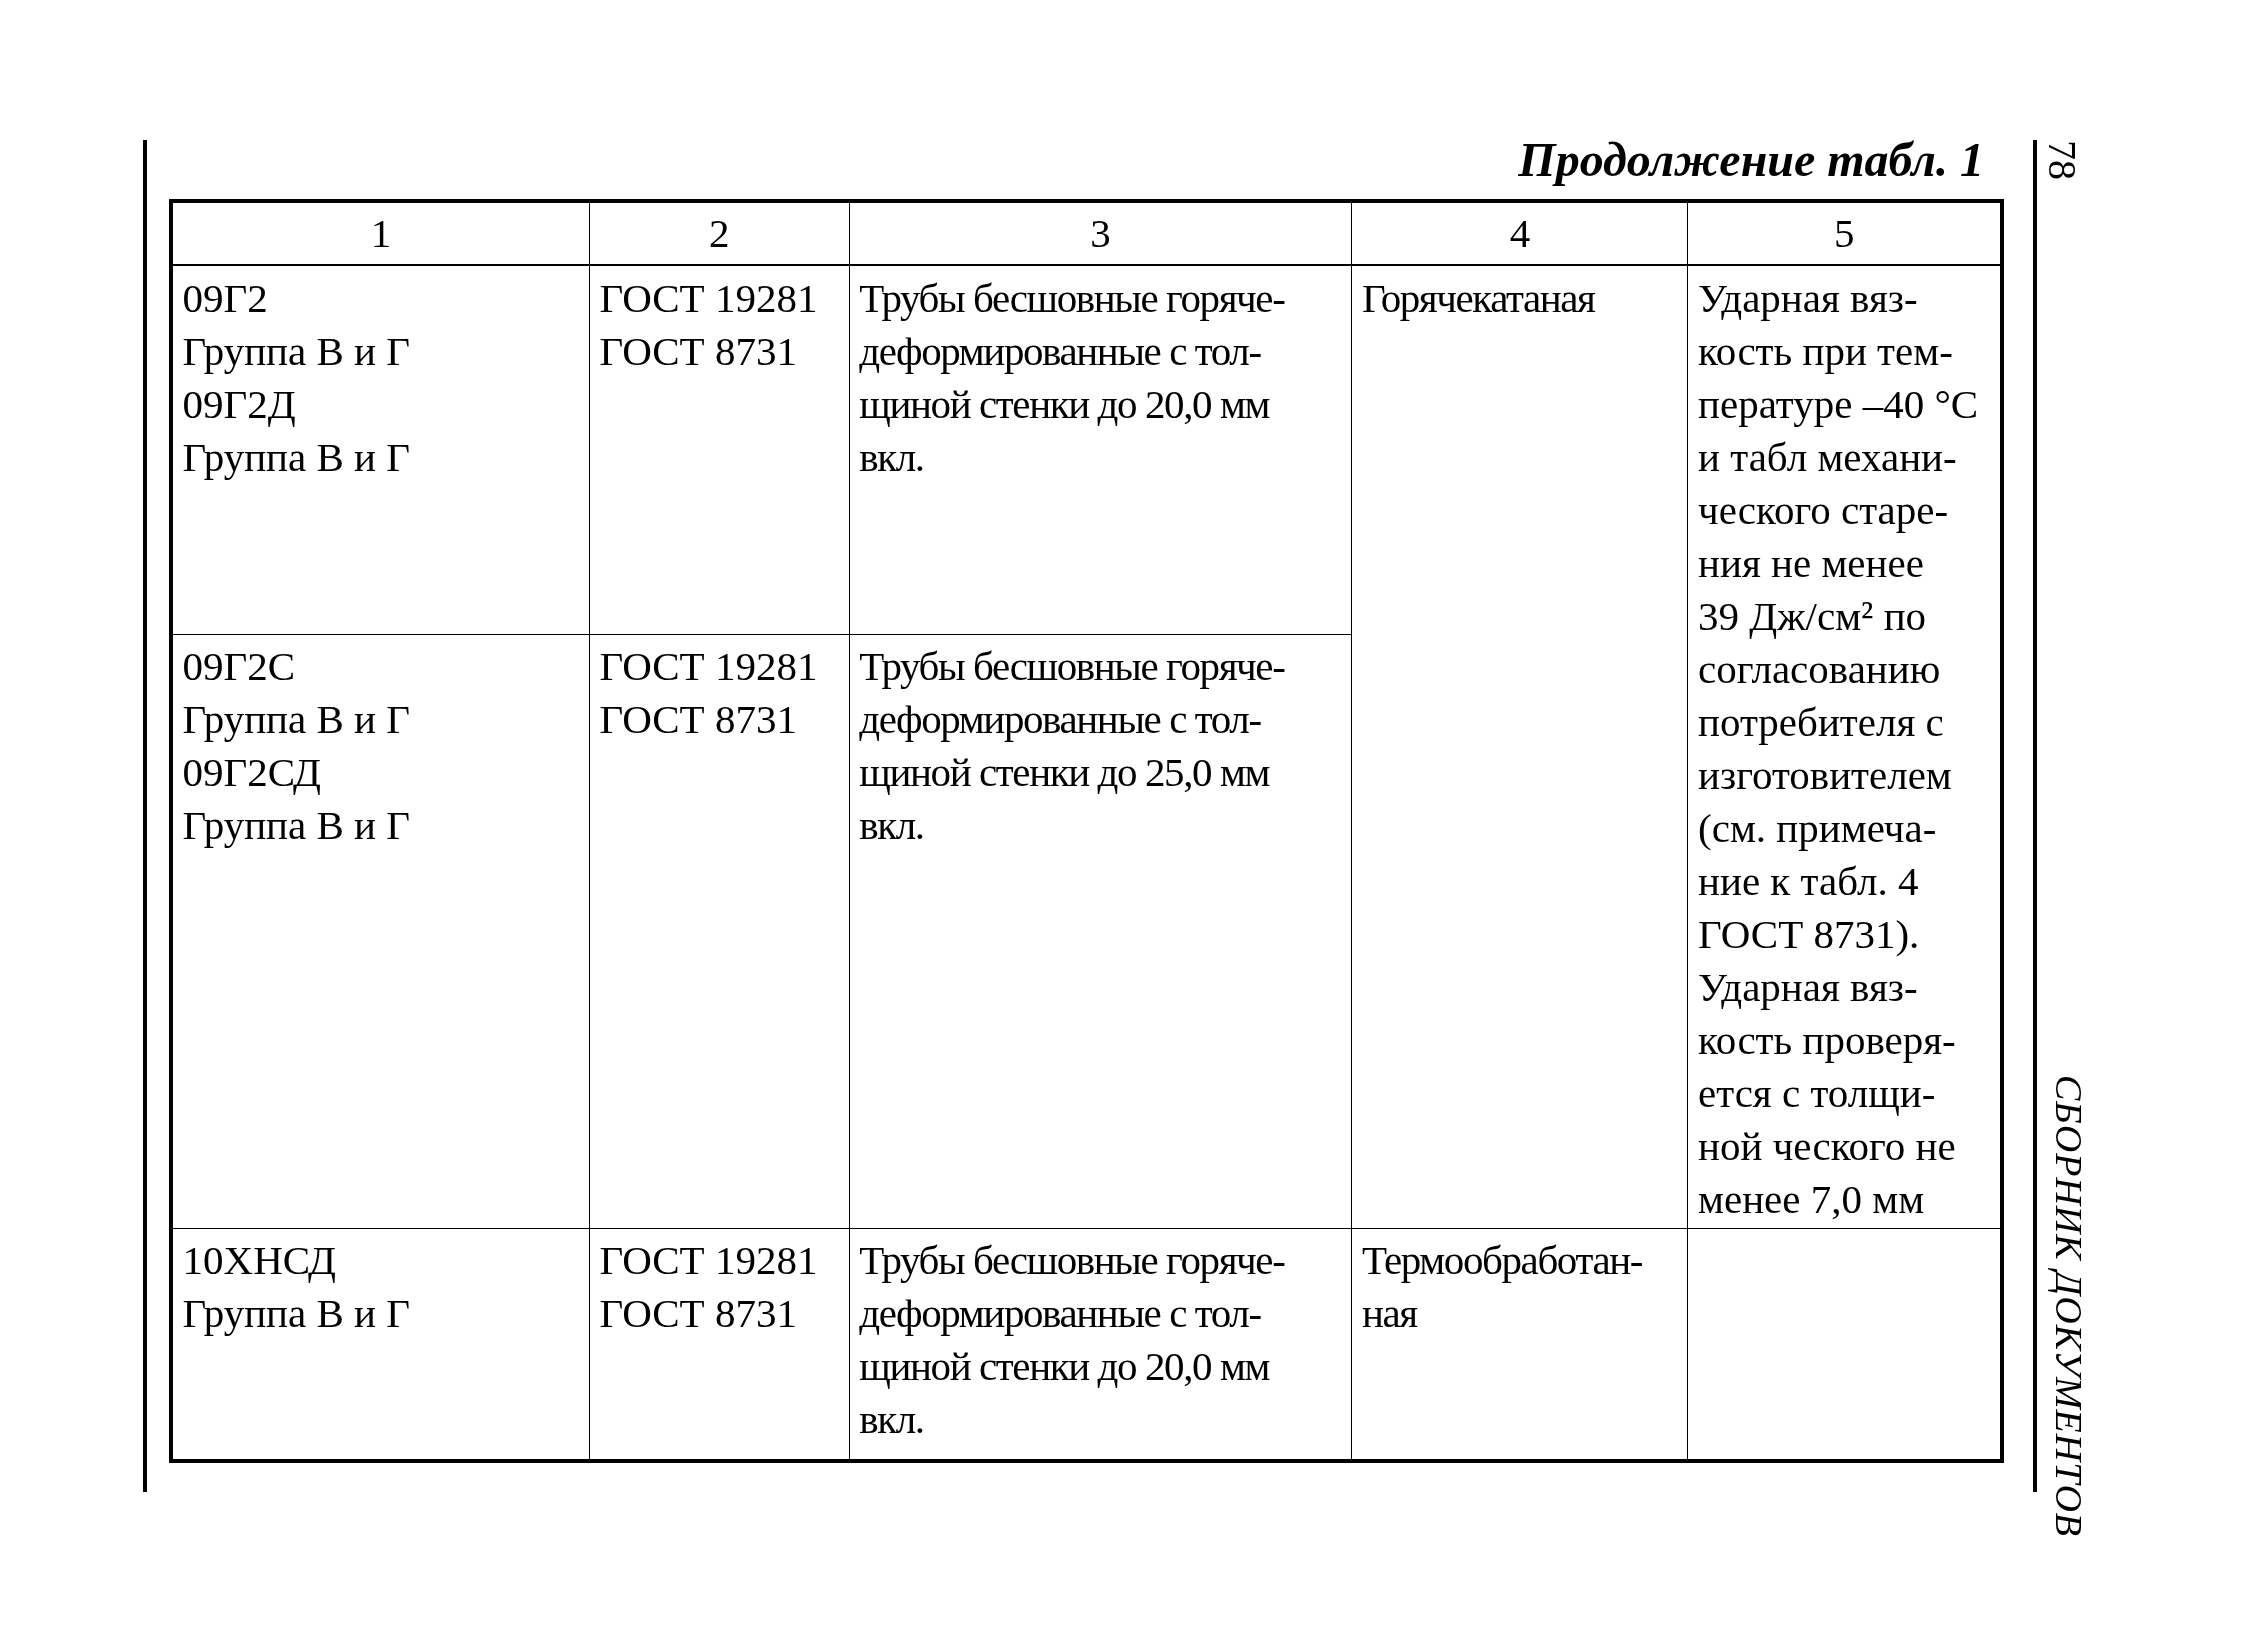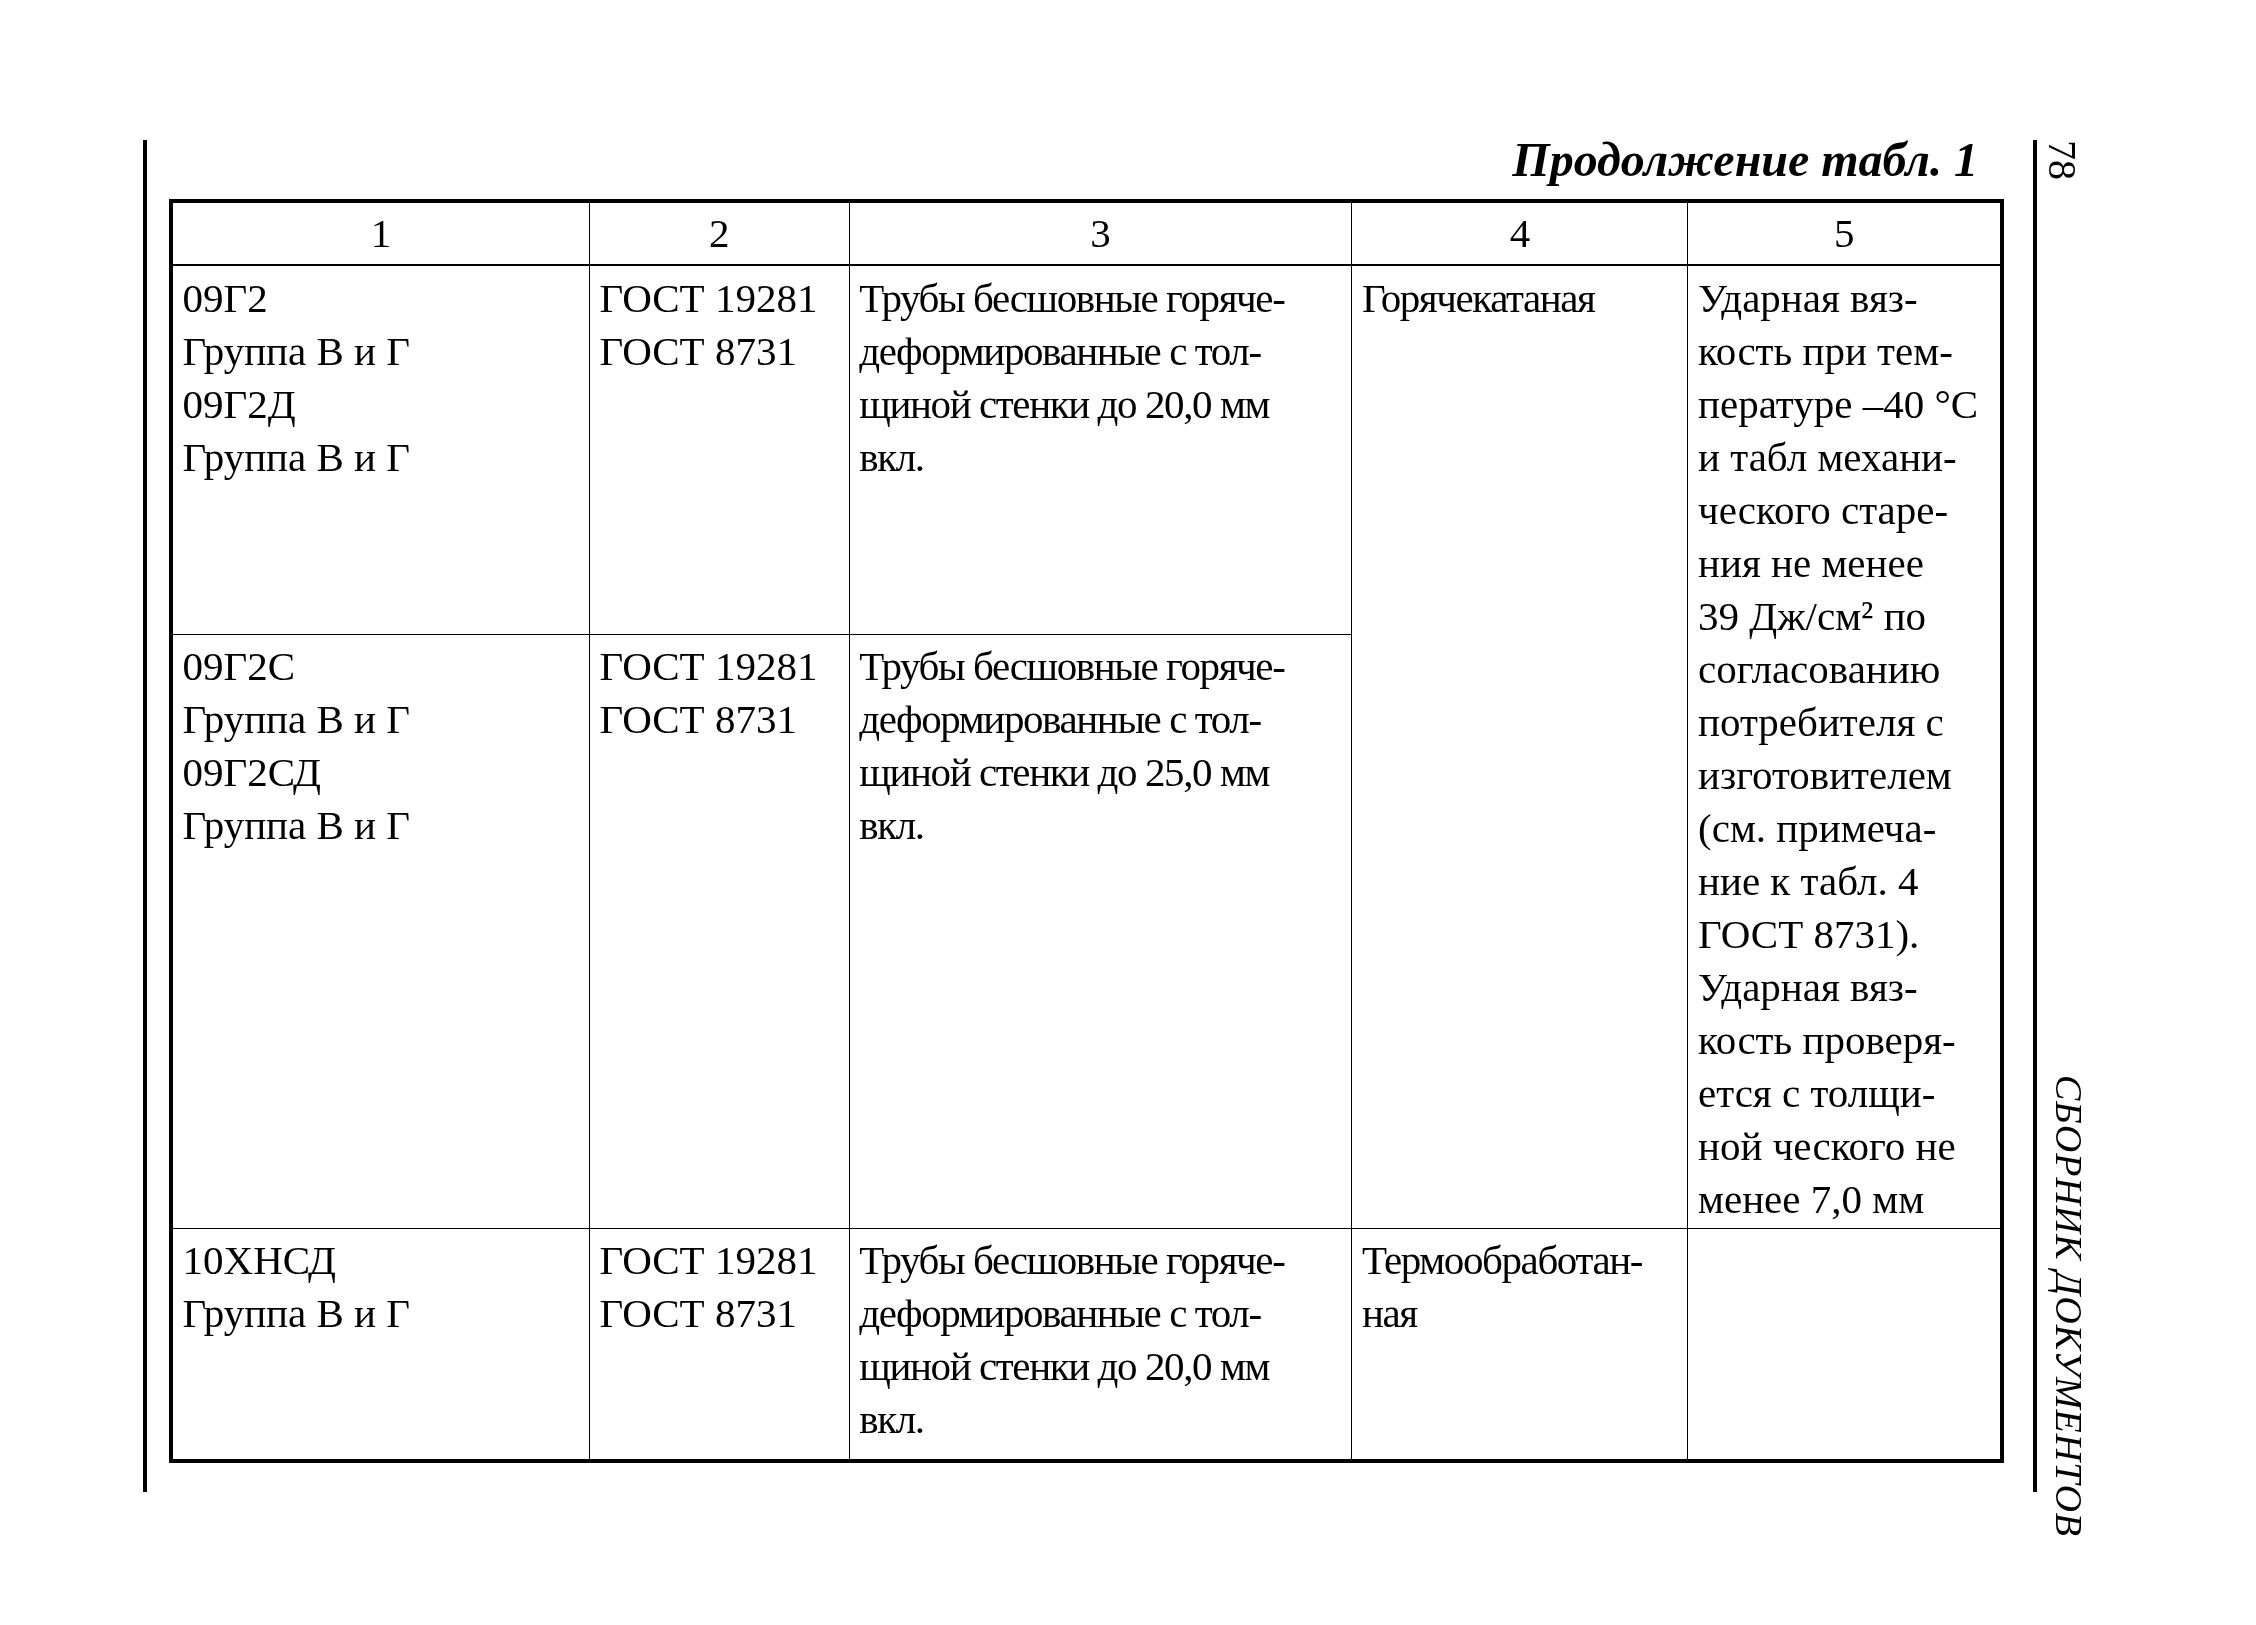--- a/index.html
+++ b/index.html
@@ -1,19 +1,19 @@
 <!DOCTYPE html>
 <html><head>
 <meta charset="utf-8">
 <style>
   html, body { margin:0; padding:0; background:#ffffff; }
   body { width:2257px; height:1625px; position:relative; overflow:hidden;
          font-family:"Liberation Serif","DejaVu Serif",serif; color:#000; }
   .vline { position:absolute; background:#000; }
-  .title { position:absolute; right:279px; top:132px; font-weight:bold; font-style:italic;
+  .title { position:absolute; right:273px; top:132px; font-weight:bold; font-style:italic;
            font-size:48px; white-space:nowrap; }
   .pagenum { position:absolute; left:2046px; top:140px; font-size:40px;
              transform-origin:left top; transform:rotate(90deg) translateY(-40px); white-space:nowrap; }
   .side { position:absolute; left:2091px; top:1075px; font-size:38px; font-style:italic;
           transform-origin:left top; transform:rotate(90deg); white-space:nowrap; letter-spacing:1px; }
   table.t { position:absolute; left:169px; top:199px; width:1835px; border-collapse:collapse;
             border:4.8px solid #000; table-layout:fixed; }
   table.t td, table.t th { border:1.9px solid #000; vertical-align:top; padding:5.7px 7.6px 0 9.6px;
             font-size:41px; line-height:53px; font-weight:normal; }
   table.t th { text-align:center; vertical-align:middle; height:61px; padding:0; border-bottom:2.9px solid #000; }

